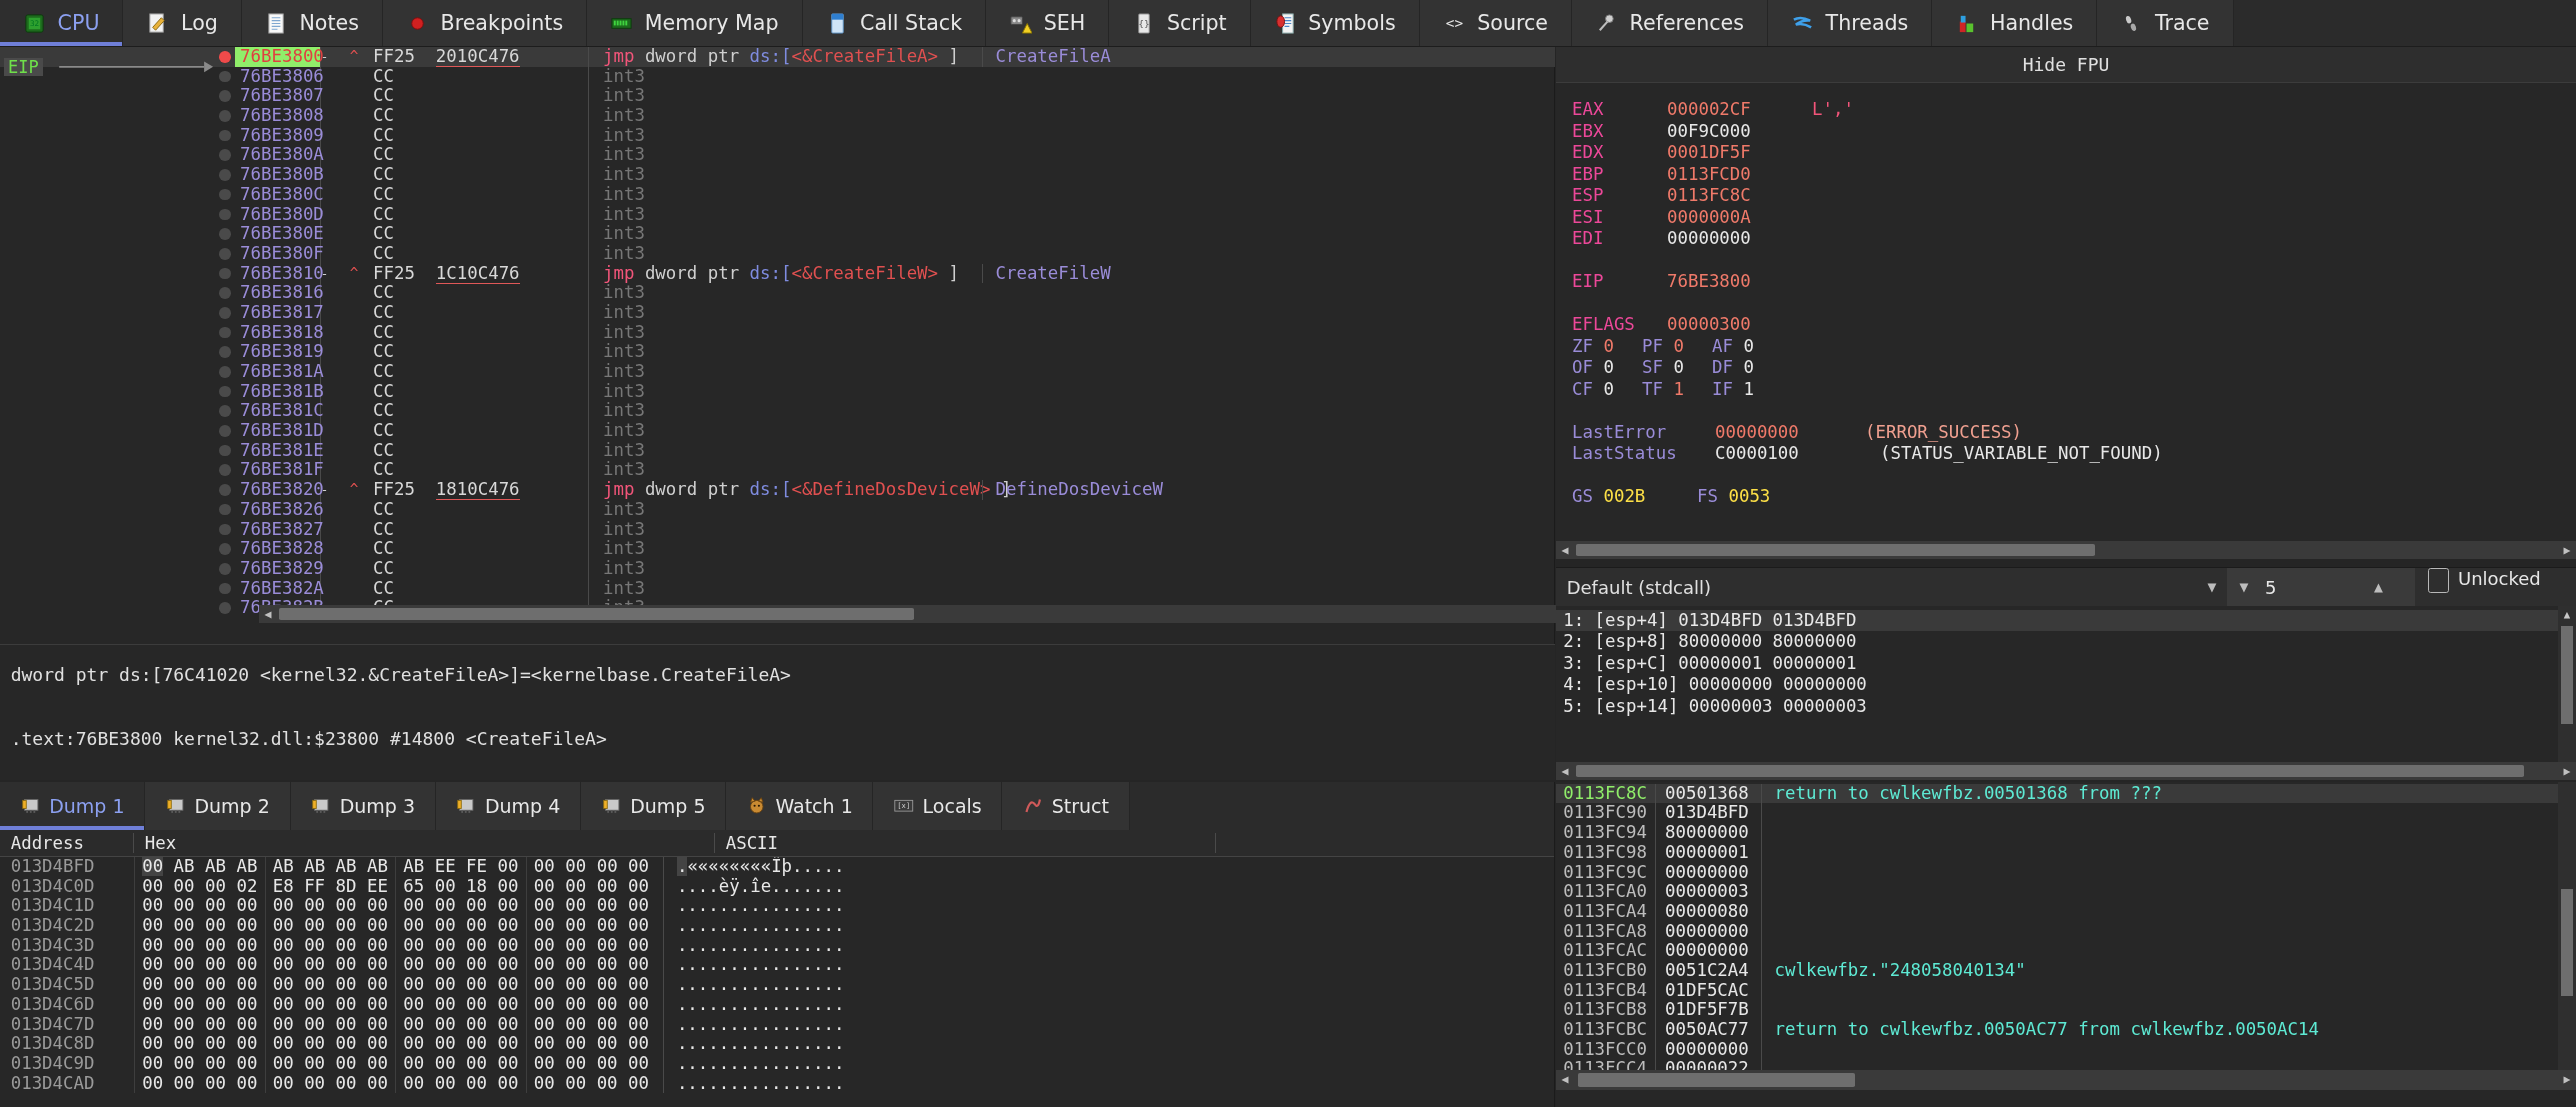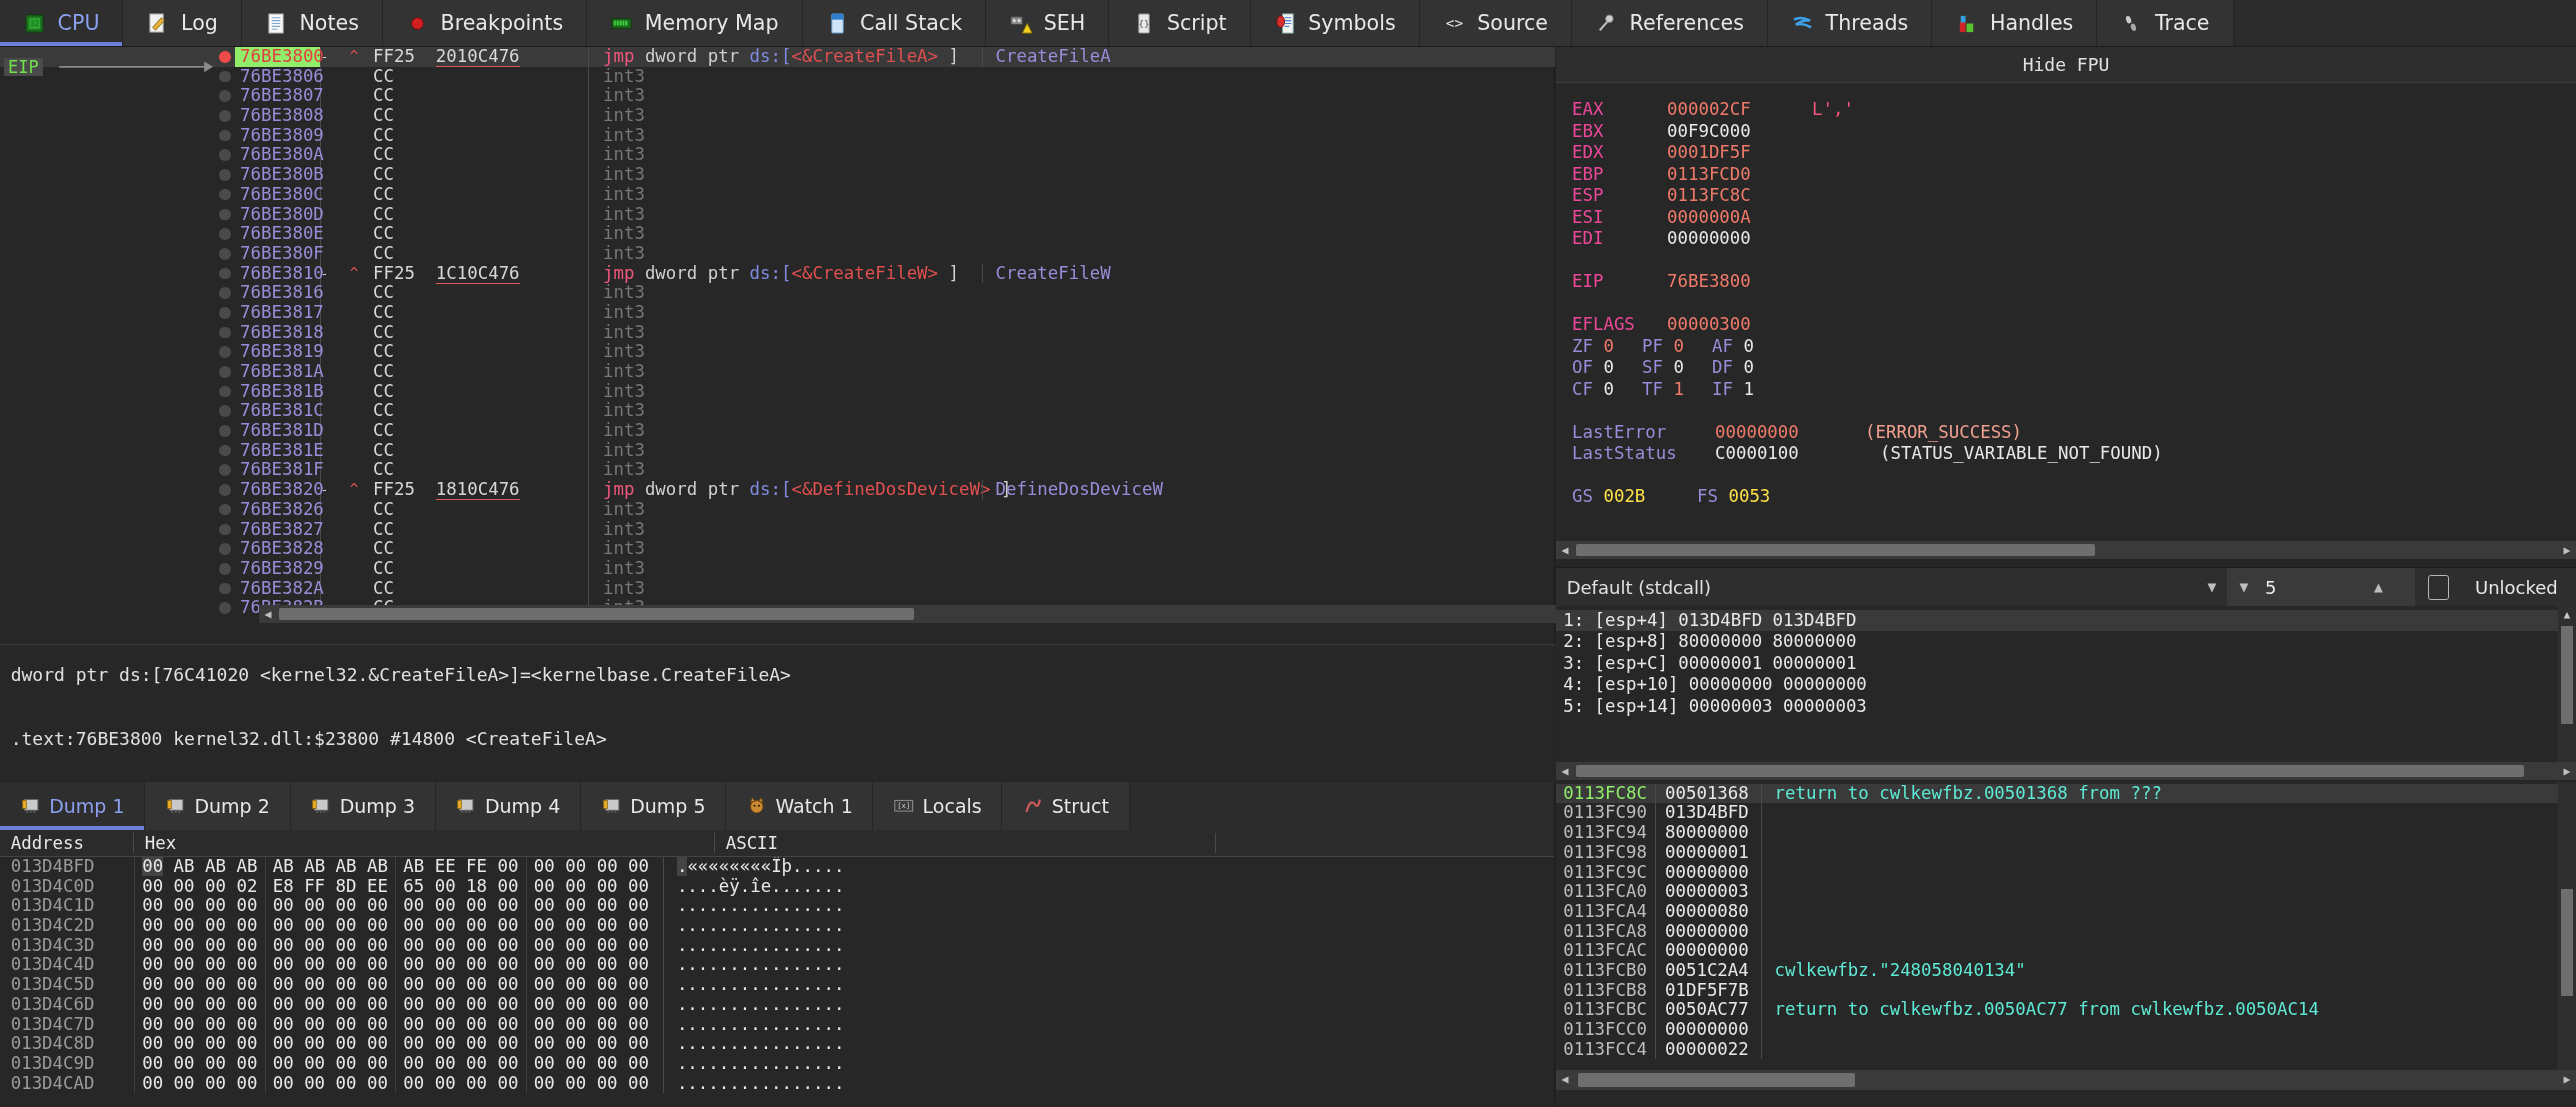--- a/index.html
+++ b/index.html
@@ -137,21 +137,21 @@
   }
   #cc-combo .caret { position: absolute; right: 10.7px; color: #bdbdbd; font-size: 11.6px; }
   #cc-spin {
     width: 188px; height: 39px; background: #3a3a3a; display: flex; align-items: center;
     position: relative; color: #e8e8e8; font-size: 18px; padding-left: 38px;
     font-family: "DejaVu Sans", sans-serif;
   }
   #cc-spin .sp-dn { position: absolute; left: 12.5px; font-size: 11.6px; color: #bdbdbd; }
   #cc-spin .sp-up { position: absolute; right: 32px; font-size: 11.6px; color: #bdbdbd; }
   #cc-lock {
-    width: 161px; height: 39px; display: flex; align-items: center; gap: 26px;
+    width: 161px; height: 39px; display: flex; gap: 9px;
     padding-left: 12.5px; color: #e8e8e8; font-size: 18px;
     font-family: "DejaVu Sans", sans-serif;
   }
   .chkbox { width: 21.5px; height: 25px; border: 1.8px solid #b8b8b8; border-radius: 2.7px; background: #2e2e2e; flex:none; }
 
   #args-list {
     position: absolute; left: 1556px; top: 606px; width: 1020px; height: 156px;
     background: #272727; padding-top: 3.6px;
   }
   .argrow { height: 21.5px; line-height: 21.5px; font-size: 17.4px; color: #e8e8e8;
@@ -560,20 +560,21 @@
       <div class="srow cur"><span class="s-addr hl">0113FC8C</span><span class="s-val">00501368</span><span class="s-cmt">return to cwlkewfbz.00501368 from ???</span></div>
       <div class="srow"><span class="s-addr">0113FC90</span><span class="s-val">013D4BFD</span><span class="s-cmt"></span></div>
       <div class="srow"><span class="s-addr">0113FC94</span><span class="s-val">80000000</span><span class="s-cmt"></span></div>
       <div class="srow"><span class="s-addr">0113FC98</span><span class="s-val">00000001</span><span class="s-cmt"></span></div>
       <div class="srow"><span class="s-addr">0113FC9C</span><span class="s-val">00000000</span><span class="s-cmt"></span></div>
       <div class="srow"><span class="s-addr">0113FCA0</span><span class="s-val">00000003</span><span class="s-cmt"></span></div>
       <div class="srow"><span class="s-addr">0113FCA4</span><span class="s-val">00000080</span><span class="s-cmt"></span></div>
       <div class="srow"><span class="s-addr">0113FCA8</span><span class="s-val">00000000</span><span class="s-cmt"></span></div>
       <div class="srow"><span class="s-addr">0113FCAC</span><span class="s-val">00000000</span><span class="s-cmt"></span></div>
       <div class="srow"><span class="s-addr">0113FCB0</span><span class="s-val">0051C2A4</span><span class="s-cmt">cwlkewfbz."248058040134"</span></div>
+      <div class="srow"><span class="s-addr">0113FCB4</span><span class="s-val">01DF5CAC</span><span class="s-cmt"></span></div>
       <div class="srow"><span class="s-addr">0113FCB8</span><span class="s-val">01DF5F7B</span><span class="s-cmt"></span></div>
       <div class="srow"><span class="s-addr">0113FCBC</span><span class="s-val">0050AC77</span><span class="s-cmt">return to cwlkewfbz.0050AC77 from cwlkewfbz.0050AC14</span></div>
       <div class="srow"><span class="s-addr">0113FCC0</span><span class="s-val">00000000</span><span class="s-cmt"></span></div>
       <div class="srow"><span class="s-addr">0113FCC4</span><span class="s-val">00000022</span><span class="s-cmt"></span></div>
     </div>
   <div id="stack-vscroll">
     <div class="vs-thumb"></div>
   </div>
   <div id="stack-hscroll">
     <div class="hs-arrow l">◀</div>

